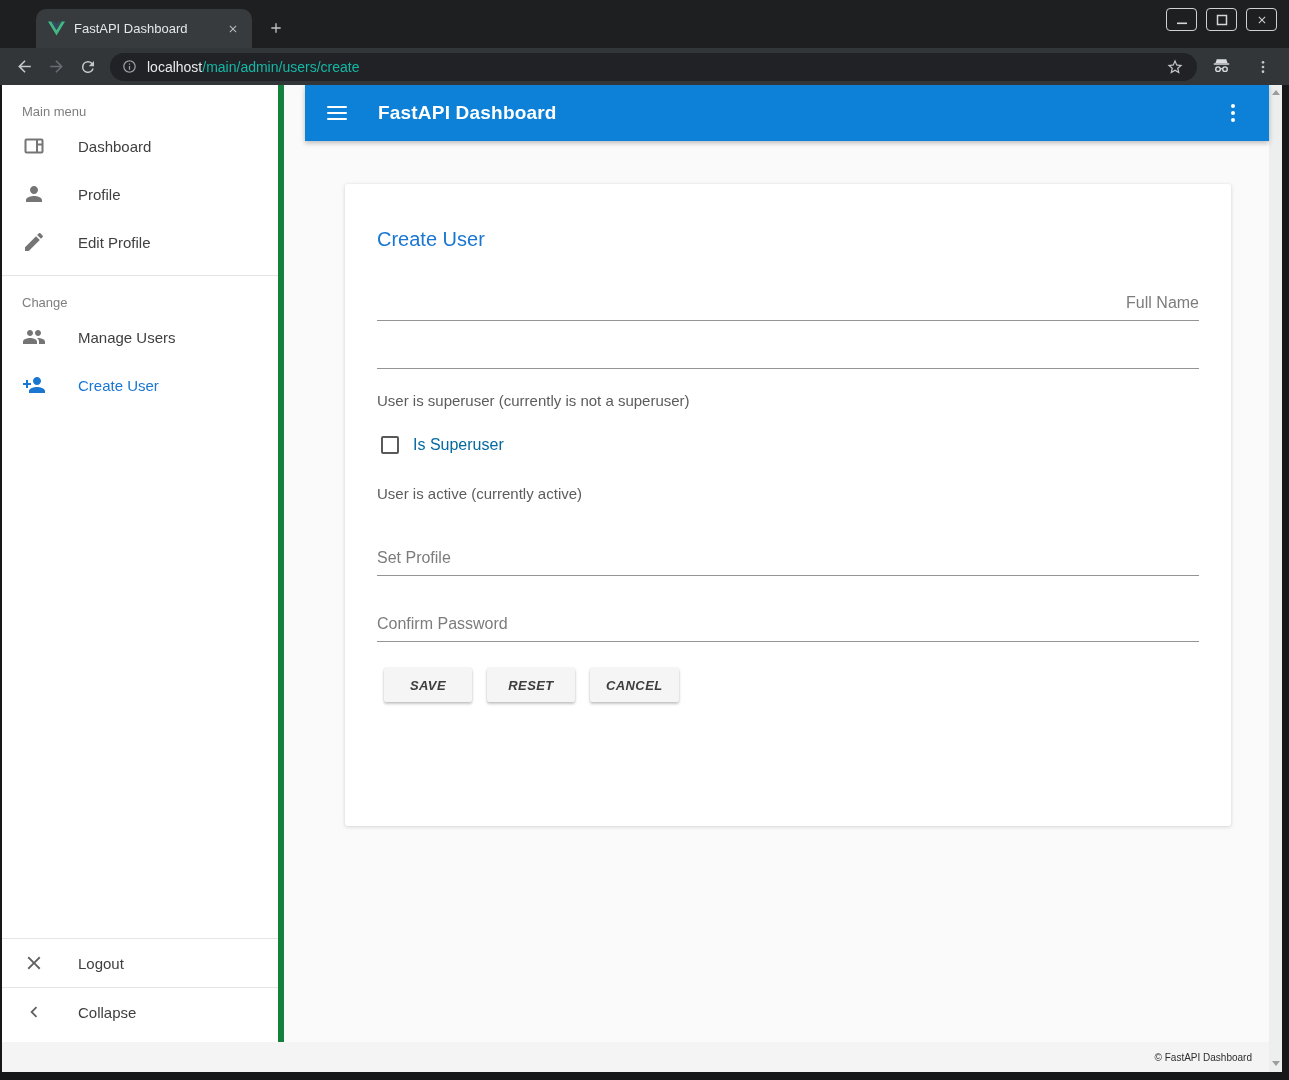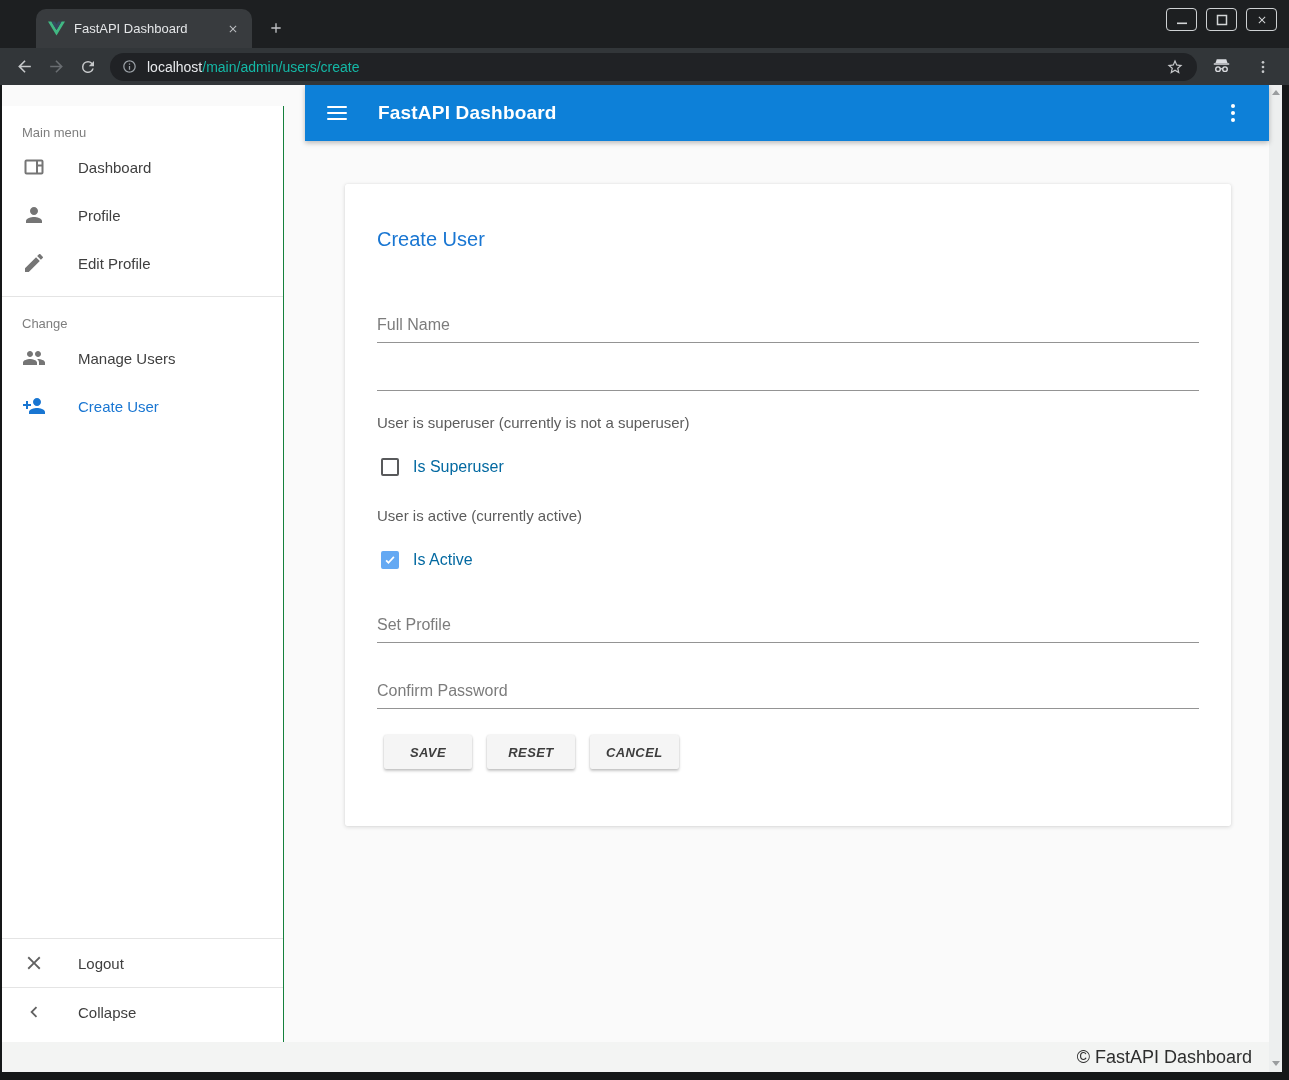--- a/index.html
+++ b/index.html
@@ -43,26 +43,26 @@
   
   .scrollbar { position:absolute; top:0; right:0; bottom:0; width:13px; background:#edefef; }
   .sb-arrow { position:absolute; left:0; width:13px; height:14px; display:flex; align-items:center; justify-content:center; }
   .sb-arrow.up { top:0; } .sb-arrow.down { bottom:2px; }
   .tri-up { width:0; height:0; border-left:4px solid transparent; border-right:4px solid transparent; border-bottom:5px solid #9a9d9f; }
   .tri-down { width:0; height:0; border-left:4px solid transparent; border-right:4px solid transparent; border-top:5px solid #9a9d9f; }
   
   .page-footer {
     position:absolute; left:0; right:13px; bottom:0; height:30px; background:#f3f4f3;
     display:flex; align-items:center; justify-content:flex-end; padding-right:17px;
-    font-size:18px; color:#2e2e2e;
+    font-size:10px; color:#2e2e2e;
   }
   
   .sidebar {
     position:absolute; left:0; top:0; width:282px; bottom:30px; background:#ffffff;
-    border-right:1px solid #15803d; display:flex; flex-direction:column;margin-top:21px;
+    border-right:6px solid #15803d; display:flex; flex-direction:column;
   }
   .section-label { padding:19px 0 0 20px; height:37px; font-size:13px; color:#7e7e7e; }
   .nav-item {
     height:48px; display:flex; align-items:center; padding-left:20px; cursor:pointer;
   }
   .nav-item .nav-icon { width:24px; height:24px; flex:0 0 auto; display:flex; align-items:center; justify-content:center; }
   .nav-item .nav-label { margin-left:32px; font-size:15px; color:#3f3f3f; }
   .nav-item.active .nav-label { color:var(--link,#1976d2); }
   .divider { height:1px; background:#e4e4e4; margin:0; }
   .sidebar-spacer { flex:1; }
@@ -83,21 +83,21 @@
   
   .card {
     width:886px; margin:43px 0 0 40px; height:642px; background:#fff;
     border-radius:2px; box-shadow:0 1px 4px rgba(0,0,0,.14), 0 0 1px rgba(0,0,0,.12);
     padding:0 32px; position:relative; z-index:1;
   }
   .card-title { margin:0; padding-top:44px; font-size:20px; font-weight:500; color:var(--link,#1976d2); }
   .field { cursor:text; }
   .field .f-label { display:block; font-size:16px; color:#7c7c7c; }
   .field .f-line { height:9px; border-bottom:1px solid #949494; }
-  .f-fullname { margin-top:65px; }
+  .f-fullname { margin-top:43px;text-align:right; }
   .f-email   { margin-top:39px; }
   .f-setpass { margin-top:47px; }
   .f-confirm { margin-top:39px; }
   .hint { font-size:15px; color:#5c5c5c; }
   .hint-superuser { margin-top:23px; }
   .hint-active   { margin-top:31px; }
   .check-row { display:flex; align-items:center; margin-top:27px; }
   .checkbox {
     width:18px; height:18px; border:2px solid #58595b; border-radius:2px; margin-left:4px;
     display:flex; align-items:center; justify-content:center; cursor:pointer; background:#fff;
@@ -315,28 +315,20 @@
       <div class="check-row">
         <span class="checkbox">
           <svg width="14" height="14" viewBox="0 0 18 18">
               <path d="M4 9.5l3 3 7-7.5" stroke="#fff" stroke-width="2.2" fill="none"></path>
             </svg>
         </span>
         <span class="check-label">Is Superuser</span>
       </div>
 
       <div class="hint hint-active">User is active (currently active)</div>
-      <div class="check-row">
-        <span class="checkbox checked">
-          <svg width="14" height="14" viewBox="0 0 18 18">
-              <path d="M4 9.5l3 3 7-7.5" stroke="#fff" stroke-width="2.2" fill="none"></path>
-            </svg>
-        </span>
-        <span class="check-label">Is Active</span>
-      </div>
 
       <div class="field f-setpass">
         <span class="f-label">Set Profile</span>
         <div class="f-line"></div>
       </div>
 
       <div class="field f-confirm">
         <span class="f-label">Confirm Password</span>
         <div class="f-line"></div>
       </div>

